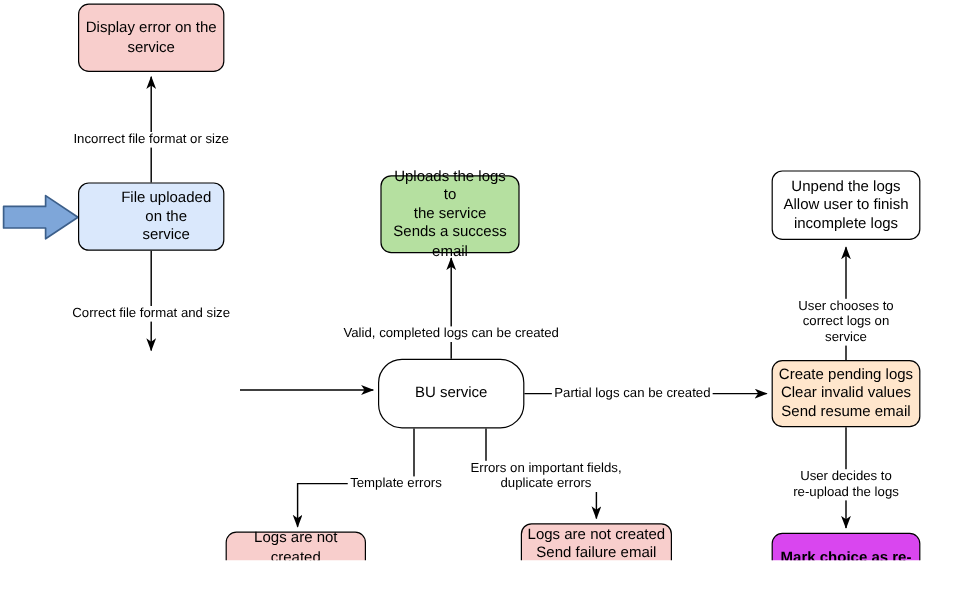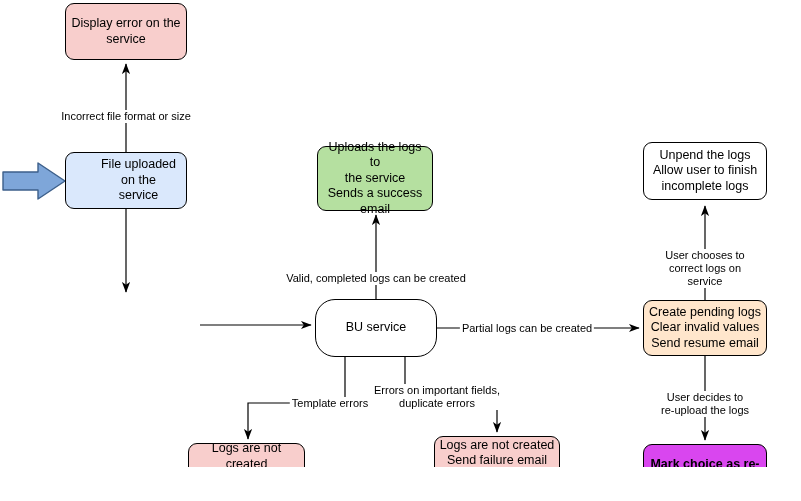--- a/index.html
+++ b/index.html
@@ -134,27 +134,28 @@
   <div class="node" style="left:434px; top:436px; width:126px; height:65px; background:#f8cecc;">Logs are not created
 Send failure email
 with link to error
 summary</div>
 
   <div class="node" style="left:643px; top:444px; width:124px; height:57px; background:#d946ef;font-weight:bold;">Mark choice as re-
 upload</div>
 
   <div class="edge-label" style="left:126px; top:110px; transform:translateX(-50%);">Incorrect file format or size</div>
 
+  <div class="edge-label" style="left:126px; top:255px; transform:translateX(-50%);">Correct file format and size</div>
 
   <div class="edge-label" style="left:376px; top:240px; transform:translateX(-50%);margin-top:32px;">Valid, completed logs can be created</div>
 
   <div class="edge-label" style="left:527px; top:322px; transform:translateX(-50%);">Partial logs can be created</div>
 
   <div class="edge-label" style="left:330px; top:397px; transform:translateX(-50%);">Template errors</div>
 
-  <div class="edge-label" style="left:437px; top:384px; transform:translateX(-50%);">Errors on important fields,
+  <div class="edge-label" style="left:455px; top:384px; transform:translateX(-50%);">Errors on important fields,
 duplicate errors</div>
 
   <div class="edge-label" style="left:705px; top:391px; transform:translateX(-50%);">User decides to re-upload the logs</div>
 
   <div class="edge-label" style="left:705px; top:249px; transform:translateX(-50%);">User chooses to correct logs on service</div>
 
 </div>
 
 </body></html>

